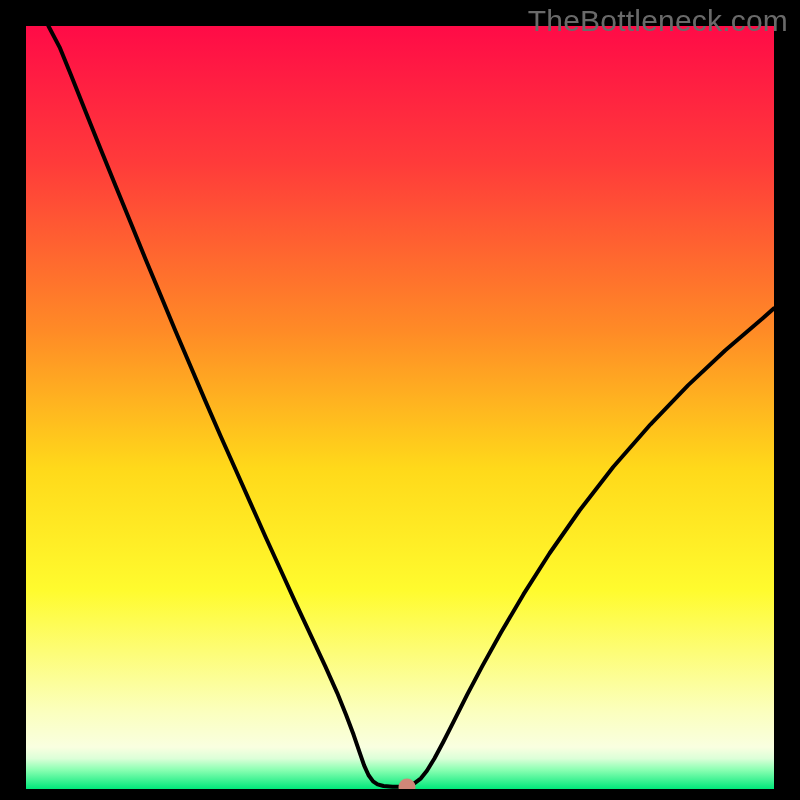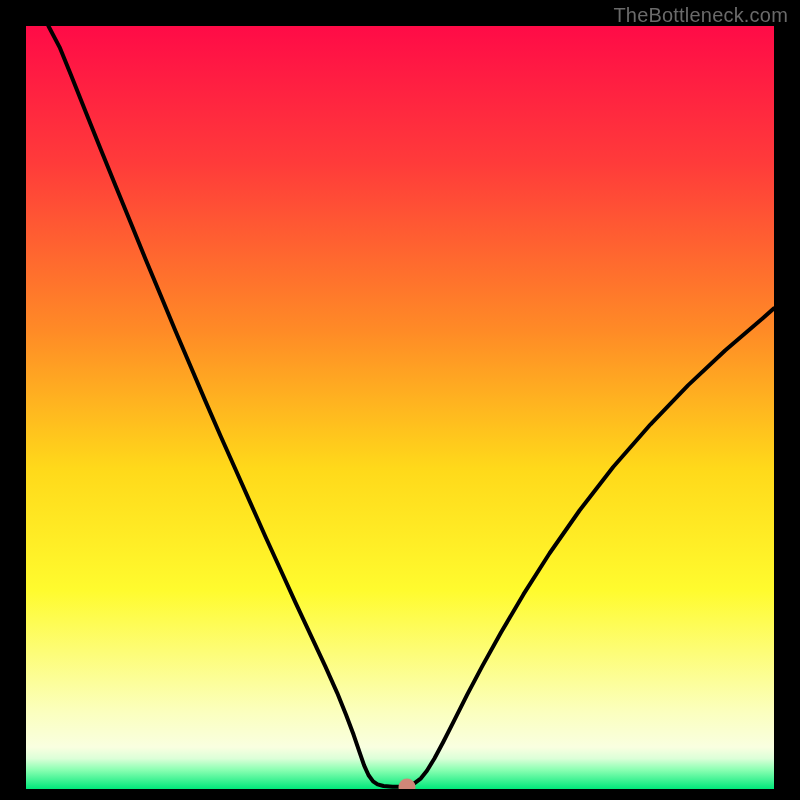--- a/index.html
+++ b/index.html
@@ -15,21 +15,21 @@
     position: relative;
     width: 800px;
     height: 800px;
     background: #000;
   }
   .watermark {
     position: absolute;
     top: 4px;
     right: 12px;
     color: #6a6a6a;
-    font-size: 20px;
+    font-size: 30px;
     font-weight: 500;
     letter-spacing: 0.2px;
     z-index: 10;
   }
   .plot {
     position: absolute;
     left: 26px;
     top: 26px;
     width: 748px;
     height: 763px;

